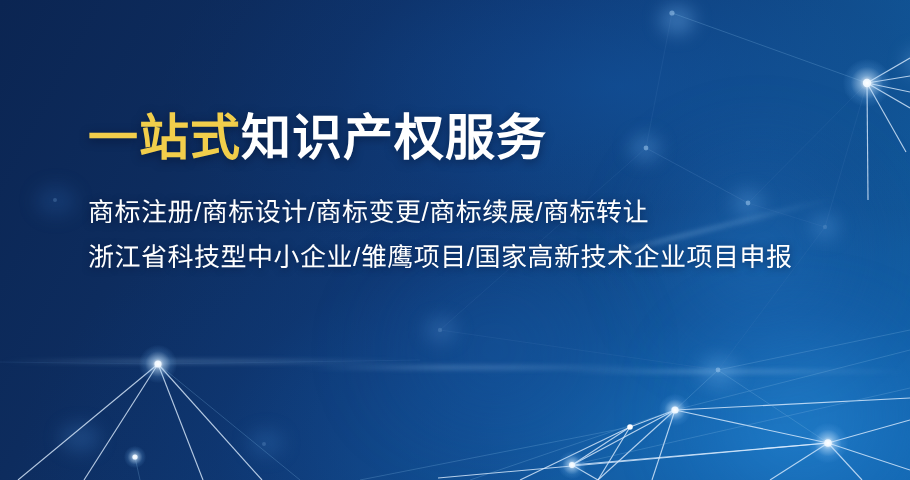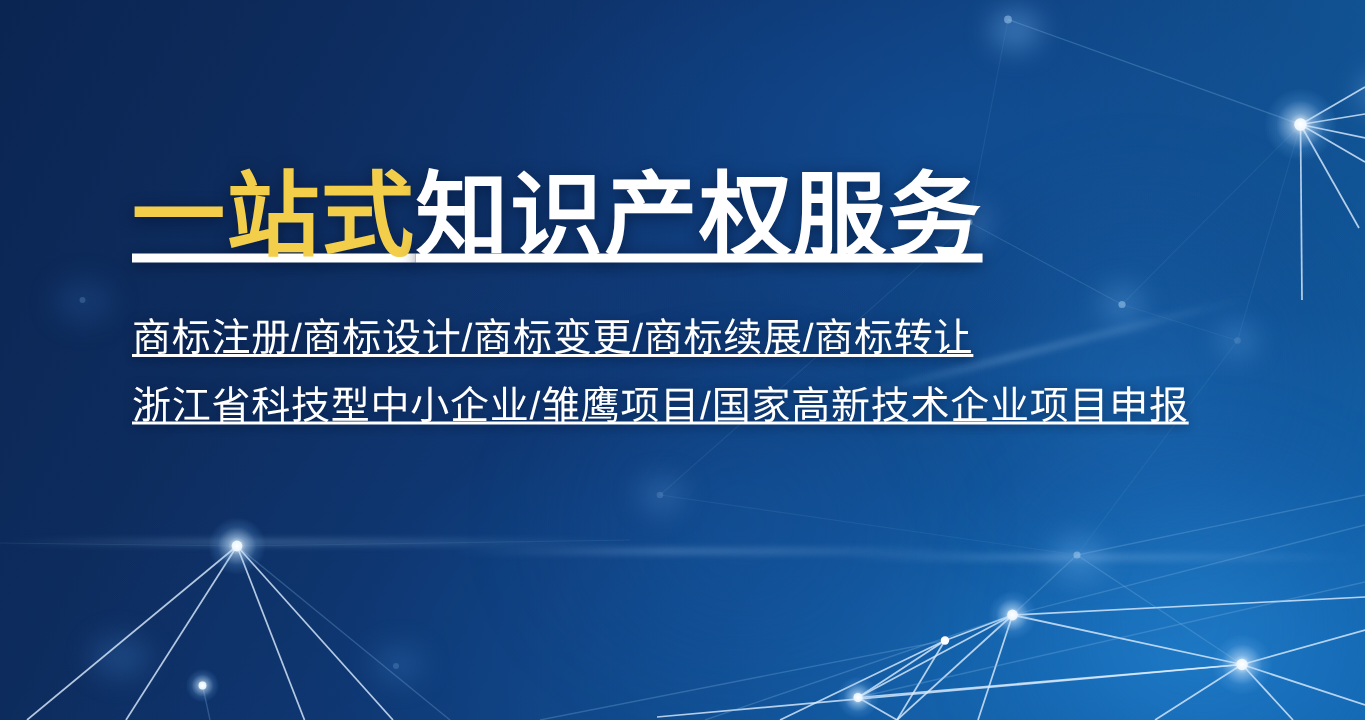--- a/index.html
+++ b/index.html
@@ -70,48 +70,46 @@
 
   
   .text-wrap {
     position: absolute;
     left: 88px;
     top: 112px;
     z-index: 9;
   }
   .headline {
     margin: 0;
-    font-size: 62px;
+    font-size: 50px;
     line-height: 1.06;
     font-weight: 700;
     letter-spacing: 1px;
     white-space: nowrap;
     color: #ffffff;
     text-shadow: 0 2px 10px rgba(0,12,40,.55);
-    text-decoration: underline;
   }
   .headline .gold {
     color: #f2ce4b;
   }
   .subtitles {
     margin: 0;
     padding: 0;
     list-style: none;
     margin-top: 34px;
   }
   .subtitles li {
     font-size: 26px;
     line-height: 1.0;
     font-weight: 400;
     color: #ffffff;
     letter-spacing: .5px;
     white-space: nowrap;
     margin-bottom: 19px;
     text-shadow: 0 1px 7px rgba(0,15,45,.55);
-    text-decoration: underline;
   }
   .subtitles li:last-child { margin-bottom: 12px; }
 </style>
 </head>
 <body>
 
 <div id="banner">
 
   <div class="bigglow" style="left:610px; top:120px; width:300px; height:260px; background:radial-gradient(circle, rgba(36,120,200,.40) 0%, rgba(25,95,175,.14) 50%, rgba(20,80,160,0) 75%);"></div>
   <div class="bigglow" style="left:640px; top:300px; width:320px; height:230px; background:radial-gradient(circle, rgba(45,140,215,.42) 0%, rgba(30,110,190,.16) 52%, rgba(25,95,175,0) 76%);"></div>

